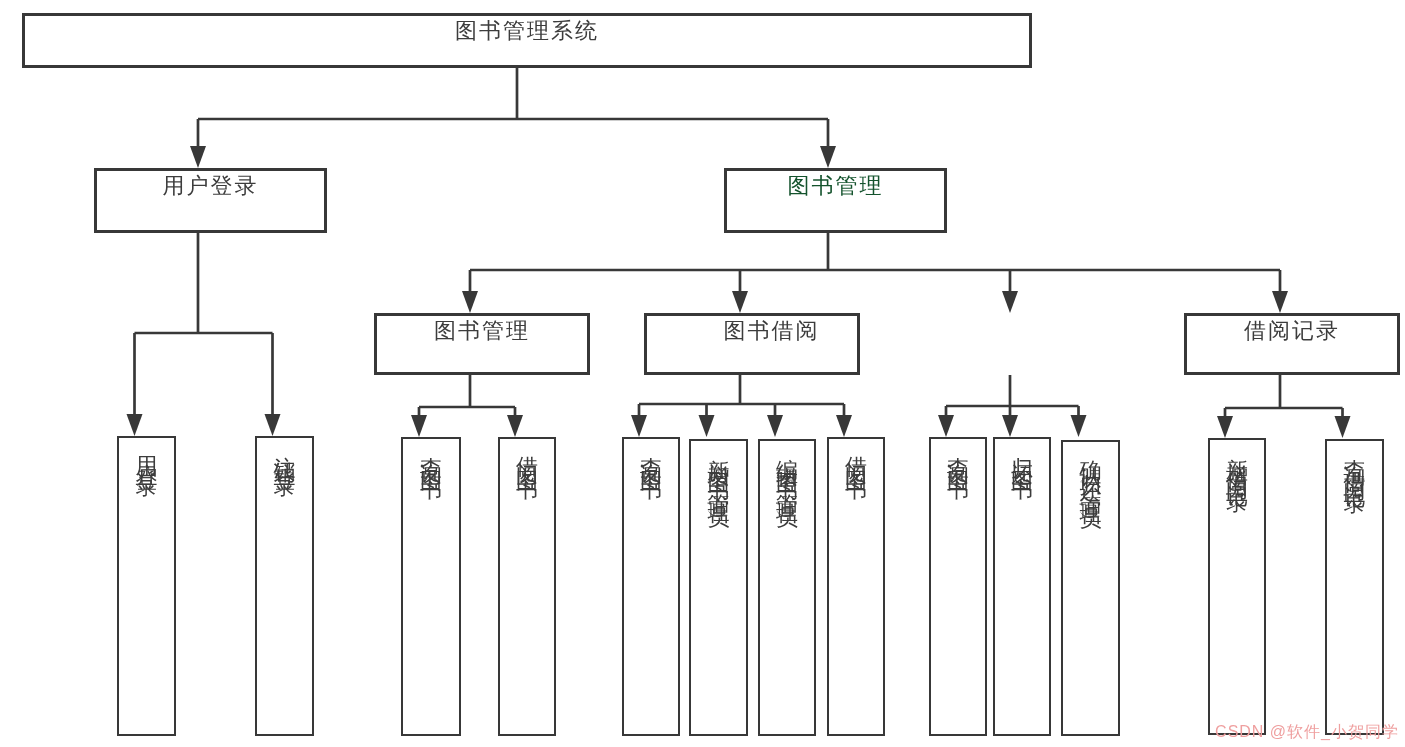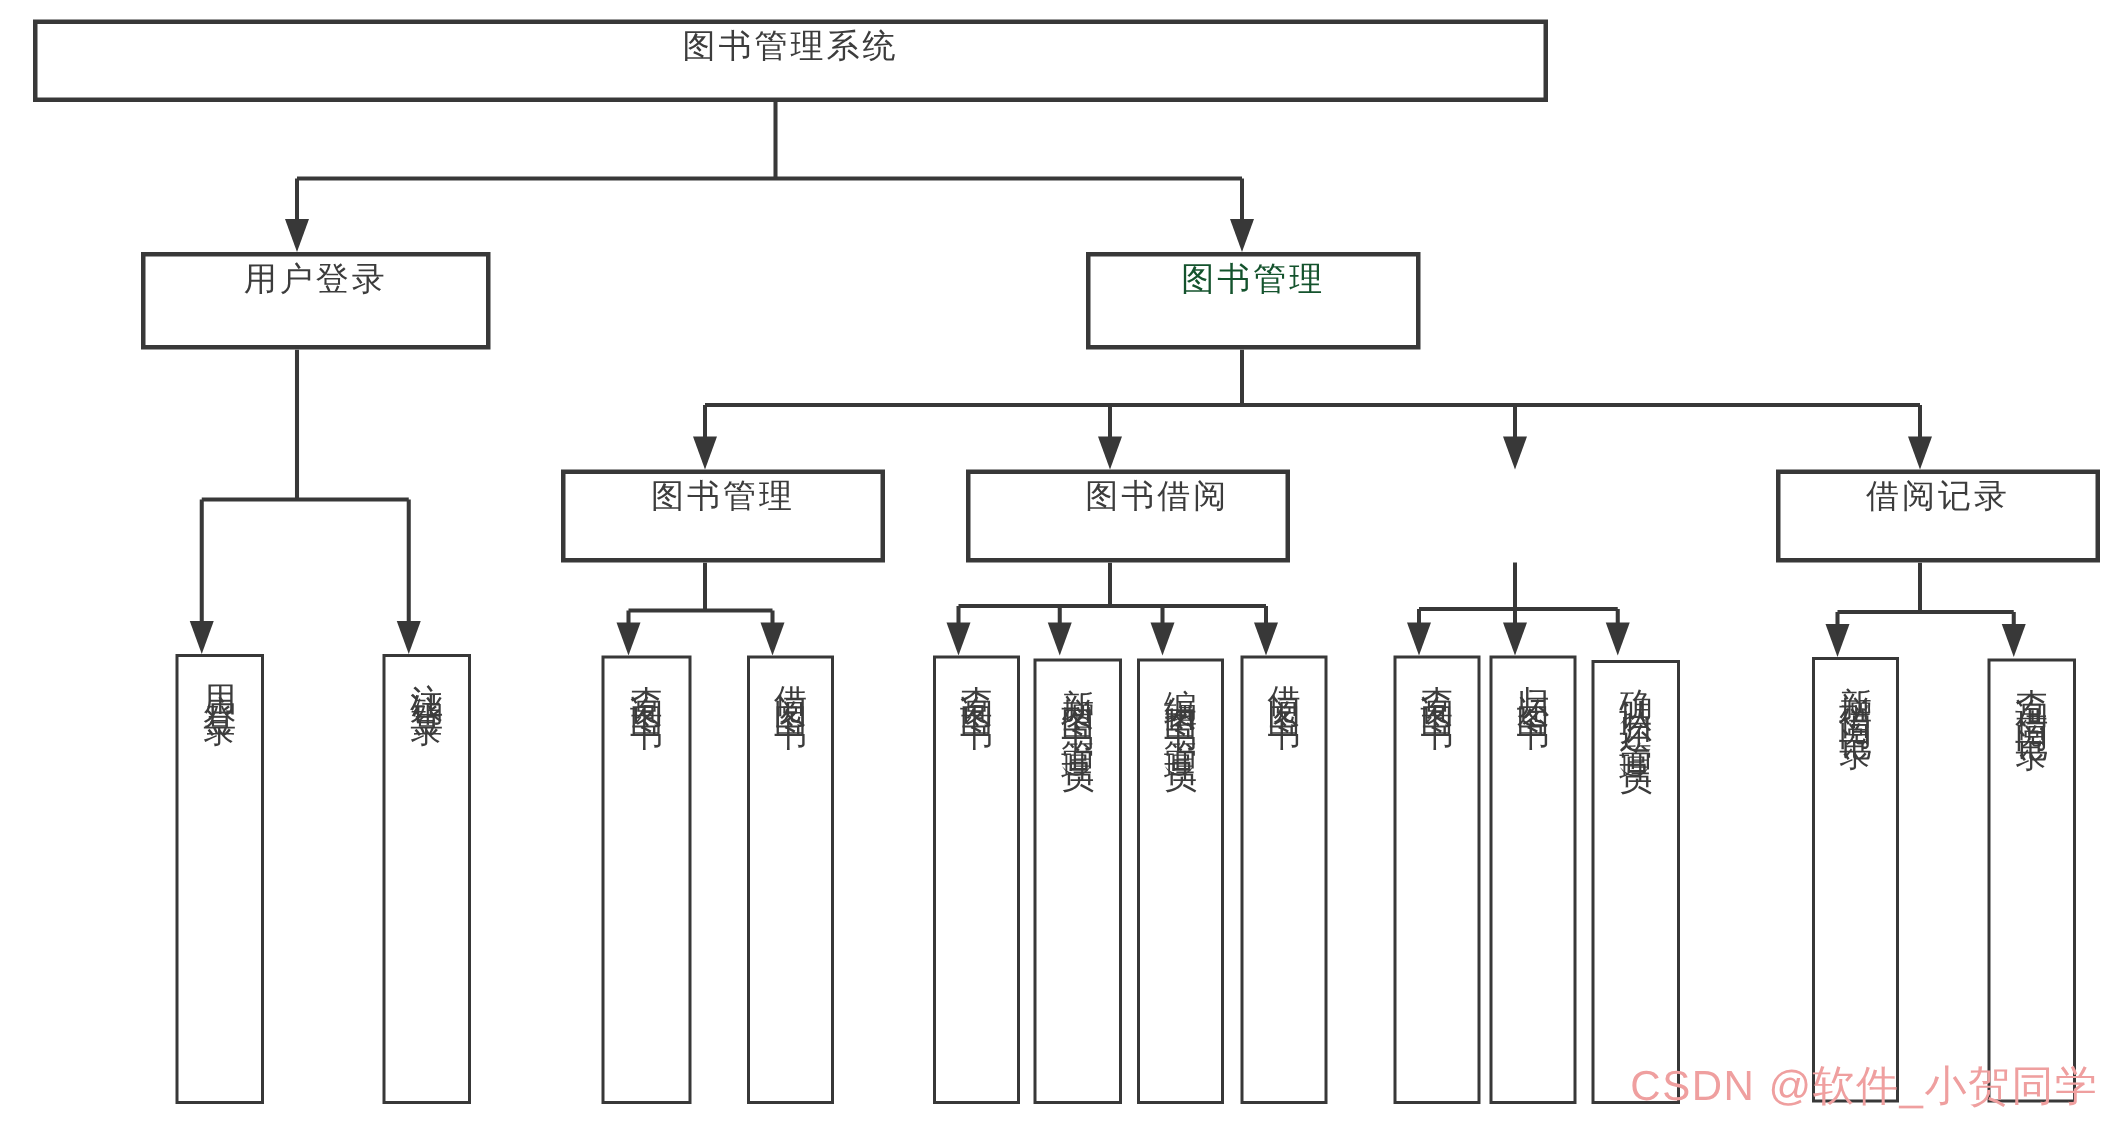--- a/index.html
+++ b/index.html
@@ -40,21 +40,21 @@
     writing-mode: vertical-rl;
     text-orientation: mixed;
     font-size: 22px;
     line-height: 1;
     letter-spacing: 7px;
   }
   .watermark {
     position: absolute;
     right: 6px;
     bottom: 4px;
-    font-size: 28px;
+    font-size: 16px;
     letter-spacing: 1px;
     white-space: nowrap;
     pointer-events: none;
     margin-top: 40px;
   }
 </style>
 </head>
 <body>
 
 <div id="stage">

